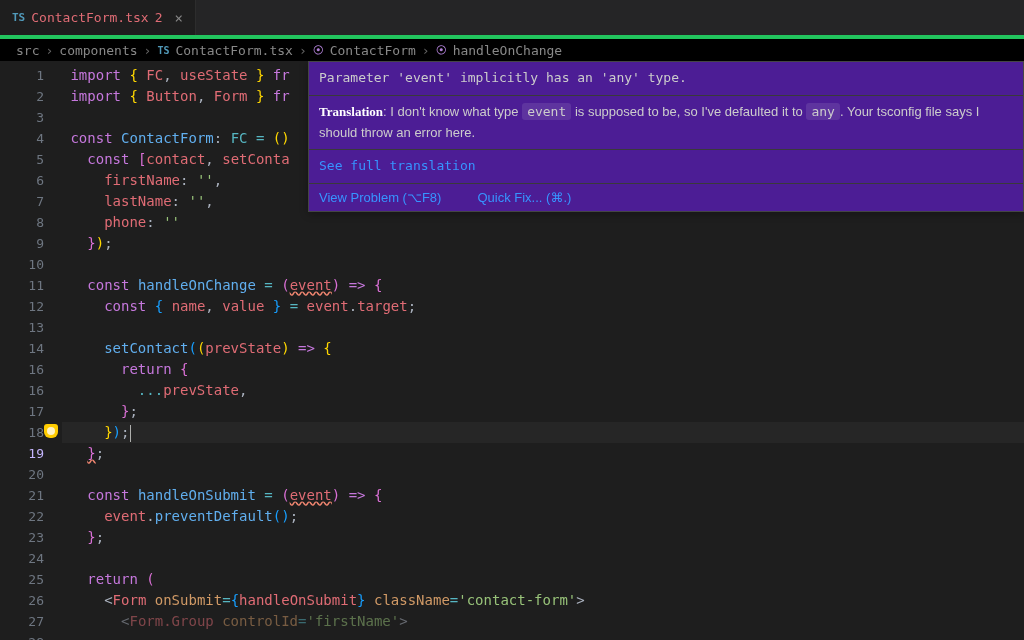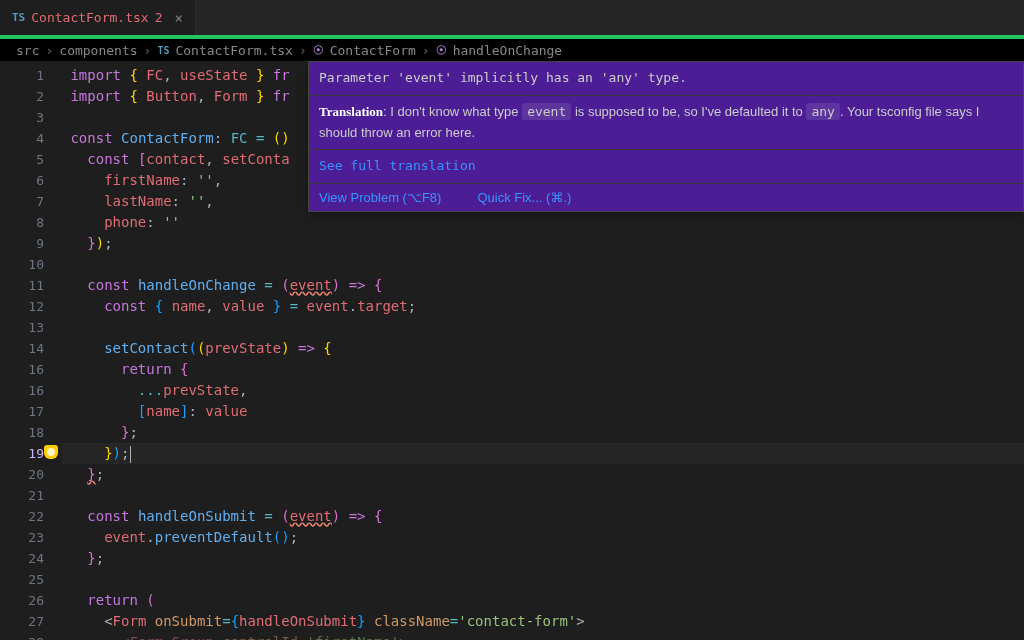--- a/index.html
+++ b/index.html
@@ -266,21 +266,20 @@
     <div class="code-line">     <span class="var">lastName</span><span class="punct">:</span> <span class="str">''</span><span class="punct">,</span></div>
     <div class="code-line">     <span class="var">phone</span><span class="punct">:</span> <span class="str">''</span></div>
     <div class="code-line">   <span class="br2">}</span><span class="br">)</span><span class="punct">;</span></div>
     <div class="code-line"></div>
     <div class="code-line">   <span class="kw">const</span> <span class="fn">handleOnChange</span> <span class="op">=</span> <span class="br2">(</span><span class="var squiggle">event</span><span class="br2">)</span> <span class="kw">=&gt;</span> <span class="br2">{</span></div>
     <div class="code-line">     <span class="kw">const</span> <span class="br3">{</span> <span class="var">name</span><span class="punct">,</span> <span class="var">value</span> <span class="br3">}</span> <span class="op">=</span> <span class="var">event</span><span class="punct">.</span><span class="var">target</span><span class="punct">;</span></div>
     <div class="code-line"></div>
     <div class="code-line">     <span class="fn">setContact</span><span class="br3">(</span><span class="br">(</span><span class="var">prevState</span><span class="br">)</span> <span class="kw">=&gt;</span> <span class="br">{</span></div>
     <div class="code-line">       <span class="kw">return</span> <span class="br2">{</span></div>
     <div class="code-line">         <span class="op">...</span><span class="var">prevState</span><span class="punct">,</span></div>
-    <div class="code-line">         <span class="br3">[</span><span class="var">name</span><span class="br3">]</span><span class="punct">:</span> <span class="var">value</span></div>
     <div class="code-line">       <span class="br2">}</span><span class="punct">;</span></div>
     <div class="code-line highlight"><span class="bulb"></span>     <span class="br">}</span><span class="br3">)</span><span class="punct">;</span><span class="cursor"></span></div>
     <div class="code-line">   <span class="br2 squiggle">}</span><span class="punct">;</span></div>
     <div class="code-line"></div>
     <div class="code-line">   <span class="kw">const</span> <span class="fn">handleOnSubmit</span> <span class="op">=</span> <span class="br2">(</span><span class="var squiggle">event</span><span class="br2">)</span> <span class="kw">=&gt;</span> <span class="br2">{</span></div>
     <div class="code-line">     <span class="var">event</span><span class="punct">.</span><span class="fn">preventDefault</span><span class="br3">()</span><span class="punct">;</span></div>
     <div class="code-line">   <span class="br2">}</span><span class="punct">;</span></div>
     <div class="code-line"></div>
     <div class="code-line">   <span class="kw">return</span> <span class="br2">(</span></div>
     <div class="code-line">     <span class="punct">&lt;</span><span class="tag">Form</span> <span class="attr">onSubmit</span><span class="op">=</span><span class="br3">{</span><span class="var">handleOnSubmit</span><span class="br3">}</span> <span class="attr">className</span><span class="op">=</span><span class="str">'contact-form'</span><span class="punct">&gt;</span></div>

